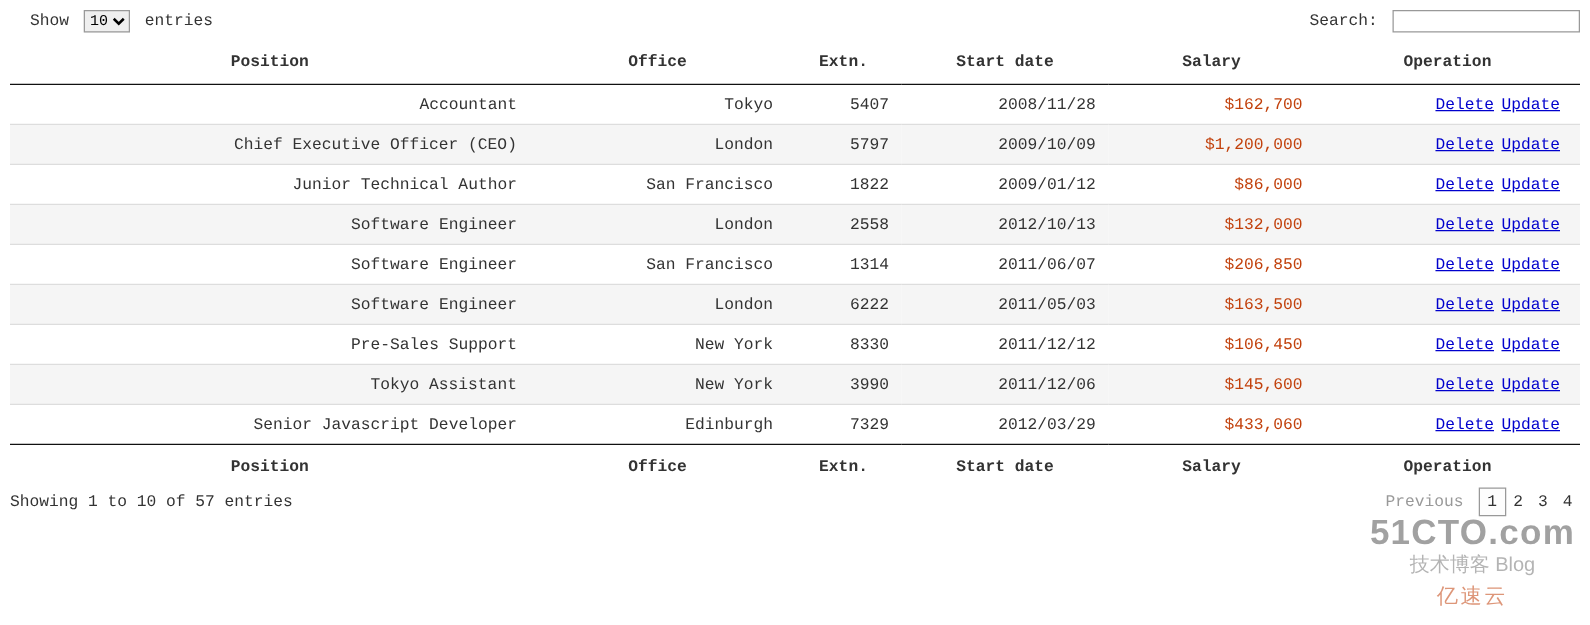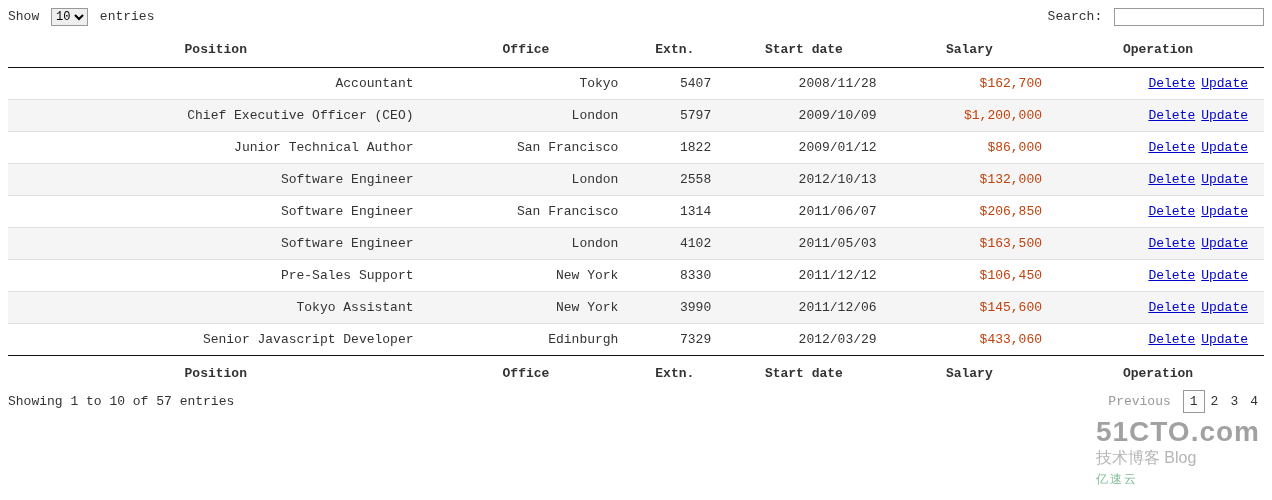--- a/index.html
+++ b/index.html
@@ -10,20 +10,21 @@
       padding: 8px;
       color: #333;
       background: #fff;
       width: 1272px;
     }
     .top-bar {
       display: flex;
       justify-content: space-between;
       align-items: flex-end;
       margin-bottom: 6px;
+      margin-left: 16px;
     }
     .show-entries select {
       font-family: inherit;
       font-size: 12px;
       border: 1px solid #999;
       margin: 0 4px;
     }
     .search input {
       font-family: inherit;
       font-size: 12px;
@@ -79,26 +80,26 @@
       border: 1px solid #999;
       background: #fdfdfd;
     }
     .pagination .page-nav { color: #999; padding: 3px 8px; cursor: pointer; }
     .watermark {
       position: absolute;
       right: 12px;
       bottom: 12px;
       opacity: 0.55;
       font-family: Arial, sans-serif;
-      text-align: left;
+      text-align: center;
       pointer-events: none;
     }
     .watermark .wm-main { font-size: 28px; font-weight: bold; color: #555; letter-spacing: 1px; }
     .watermark .wm-sub { font-size: 16px; color: #777; }
-    .watermark .wm-stamp { font-size: 12px; color: #15803d; margin-top: 2px; letter-spacing: 2px; }
+    .watermark .wm-stamp { font-size: 17px; color: #c2410c; margin-top: 2px; letter-spacing: 2px; }
   </style>
 </head>
 <body>
 
 <div class="top-bar">
   <div class="show-entries">
     <span>Show</span>
     <select>
       <option>10</option>
     </select>
@@ -158,21 +159,21 @@
         <td>Software Engineer</td>
         <td>San Francisco</td>
         <td>1314</td>
         <td>2011/06/07</td>
         <td class="salary">$206,850</td>
         <td><a class="op-link">Delete</a><a class="op-link">Update</a></td>
       </tr>
       <tr>
         <td>Software Engineer</td>
         <td>London</td>
-        <td>4102</td>
+        <td>6222</td>
         <td>2011/05/03</td>
         <td class="salary">$163,500</td>
         <td><a class="op-link">Delete</a><a class="op-link">Update</a></td>
       </tr>
       <tr>
         <td>Pre-Sales Support</td>
         <td>New York</td>
         <td>8330</td>
         <td>2011/12/12</td>
         <td class="salary">$106,450</td>

